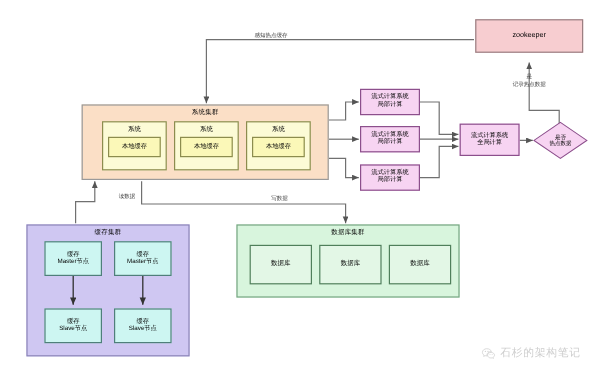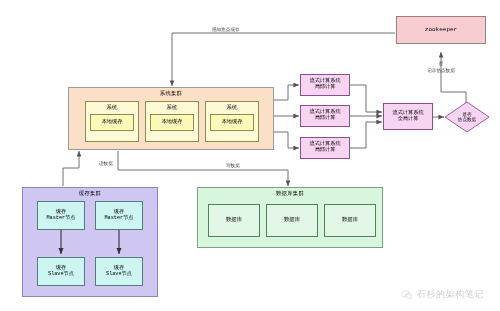--- a/index.html
+++ b/index.html
@@ -6,21 +6,21 @@
   html, body {
     margin: 0;
     padding: 0;
     background: #ffffff;
   }
   #canvas {
     position: relative;
     width: 494px;
     height: 311px;
     background: #ffffff;
-    font-family: Liberation Mono, monospace;
+    font-family: Liberation Sans, sans-serif;
     overflow: hidden;
   }
   #svg-layer {
     position: absolute;
     left: 0;
     top: 0;
     width: 500px;
     height: 311px;
   }
   .node {

